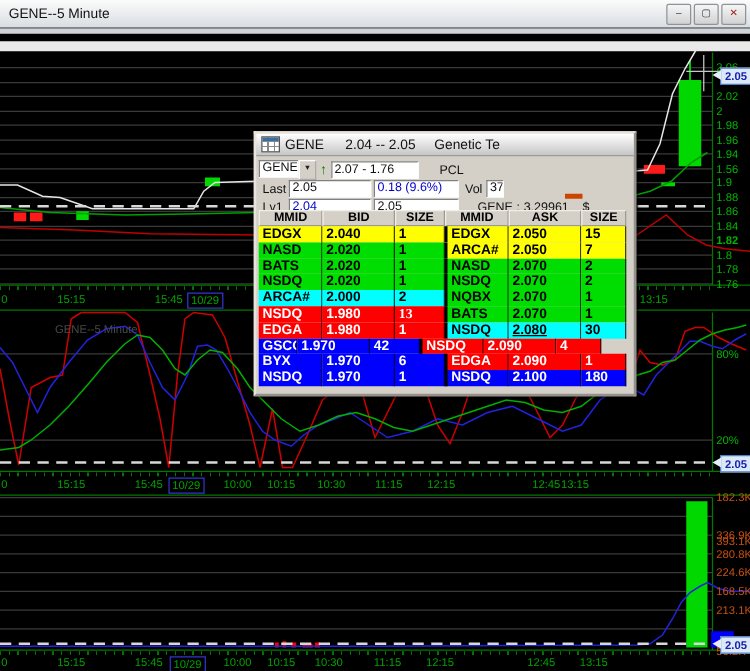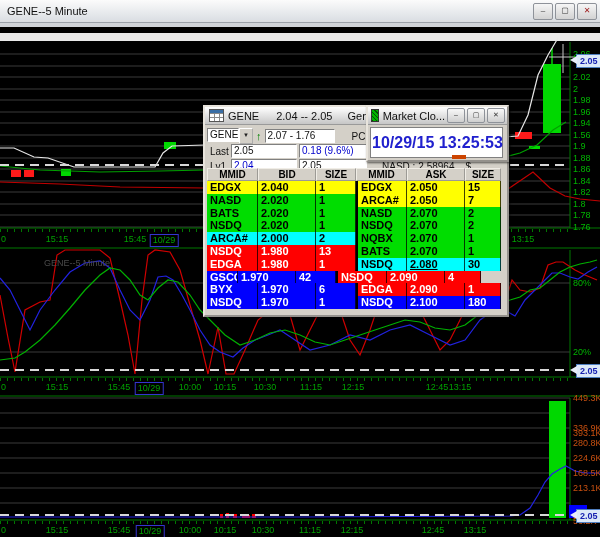--- a/index.html
+++ b/index.html
@@ -162,21 +162,21 @@
       <div class="rlabel" style="top: 72px; color: rgb(0, 180, 0);">2.02</div>
       <div class="rlabel" style="top: 84px; color: rgb(0, 180, 0);">2</div>
       <div class="rlabel" style="top: 95px; color: rgb(0, 180, 0);">1.98</div>
       <div class="rlabel" style="top: 107px; color: rgb(0, 180, 0);">1.96</div>
       <div class="rlabel" style="top: 118px; color: rgb(0, 180, 0);">1.94</div>
       <div class="rlabel" style="top: 130px; color: rgb(0, 180, 0);">1.56</div>
       <div class="rlabel" style="top: 141px; color: rgb(0, 180, 0);">1.9</div>
       <div class="rlabel" style="top: 153px; color: rgb(0, 180, 0);">1.88</div>
       <div class="rlabel" style="top: 164px; color: rgb(0, 180, 0);">1.86</div>
       <div class="rlabel" style="top: 176px; color: rgb(0, 180, 0);">1.84</div>
-      <div class="rlabel" style="top: 187px; color: rgb(0, 180, 0);">1.82</div>
+      <div class="rlabel" style="top: 187px; color: rgb(0, 180, 0); font-weight: bold;">1.82</div>
       <div class="rlabel" style="top: 199px; color: rgb(0, 180, 0);">1.8</div>
       <div class="rlabel" style="top: 210px; color: rgb(0, 180, 0); text-align: center;">1.78</div>
       <div class="rlabel" style="top: 222px; color: rgb(0, 180, 0);">1.76</div>
       <div class="tickstrip" style="left: 0px; top: 229px; width: 570px;"></div>
       <div class="tlabel left0" style="left: 1px; top: 234px; color: rgb(0, 160, 0);">0</div>
       <div class="tlabel" style="left: 57px; top: 234px; color: rgb(0, 160, 0);">15:15</div>
       <div class="tlabel" style="left: 135px; top: 234px; color: rgb(0, 160, 0);">15:45</div>
       <div class="tlabel boxed" style="left: 164px; top: 234px; color: rgb(0, 160, 0);">10/29</div>
       <div class="tlabel" style="left: 523px; top: 234px; color: rgb(0, 160, 0);">13:15</div>
       <div class="pmarker" style="top: 54px;">2.05</div>
@@ -189,21 +189,21 @@
       <div class="tlabel boxed" style="left: 149px; top: 382px; color: rgb(0, 160, 0);">10/29</div>
       <div class="tlabel" style="left: 190px; top: 382px; color: rgb(0, 160, 0);">10:00</div>
       <div class="tlabel" style="left: 225px; top: 382px; color: rgb(0, 160, 0);">10:15</div>
       <div class="tlabel" style="left: 265px; top: 382px; color: rgb(0, 160, 0);">10:30</div>
       <div class="tlabel" style="left: 311px; top: 382px; color: rgb(0, 160, 0);">11:15</div>
       <div class="tlabel" style="left: 353px; top: 382px; color: rgb(0, 160, 0);">12:15</div>
       <div class="tlabel" style="left: 437px; top: 382px; color: rgb(0, 160, 0);">12:45</div>
       <div class="tlabel" style="left: 460px; top: 382px; color: rgb(0, 160, 0);">13:15</div>
       <div class="watermark" style="left: 44px; top: 258px;">GENE--5 Minute</div>
       <div class="pmarker" style="top: 364px;">2.05</div>
-      <div class="rlabel" style="top: 393px; color: rgb(200, 80, 16);">449.3K</div>
+      <div class="rlabel" style="top: 393px; color: rgb(200, 80, 16);">182.3K</div>
       <div class="rlabel" style="top: 428px; color: rgb(200, 80, 16);">393.1K</div>
       <div class="rlabel" style="top: 423px; color: rgb(200, 80, 16);">336.9K</div>
       <div class="rlabel" style="top: 438px; color: rgb(200, 80, 16);">280.8K</div>
       <div class="rlabel" style="top: 453px; color: rgb(200, 80, 16);">224.6K</div>
       <div class="rlabel" style="top: 468px; color: rgb(200, 80, 16);">168.5K</div>
       <div class="rlabel" style="top: 483px; color: rgb(200, 80, 16);">213.1K</div>
       <div class="rlabel" style="top: 516px; color: rgb(200, 80, 16);">56.2K</div>
       <div class="rlabel" style="top: 511px; color: rgb(200, 80, 16);">0</div>
       <div class="tickstrip" style="left: 0px; top: 521px; width: 570px;"></div>
       <div class="tlabel left0" style="left: 1px; top: 525px; color: rgb(0, 160, 0);">0</div>
@@ -243,22 +243,22 @@
       <span class="field" style="width:60px">2.05</span>
       <span class="field blue" style="width:62px;margin-left:2px">0.18  (9.6%)</span>
       <span class="lbl" style="margin-left:2px">Vol</span>
       <span class="field" style="width:8px">370,</span>
     </div>
 
     <div class="l2row" style="top:52px;">
       <span class="lbl" style="width:18px">Lv1</span>
       <span class="field blue" style="width:60px">2.04</span>
       <span class="field" style="width:62px;margin-left:2px">2.05</span>
-      <span class="lbl" style="margin-left:12px">NASD :</span>
-      <span style="font-size:10px">2.58964</span>
+      <span class="lbl" style="margin-left:12px">GENE :</span>
+      <span style="font-size:10px">3.29961</span>
       <span class="lbl" style="margin-left:8px">$</span>
     </div>
 
     <div class="l2-headers" id="l2headers">
         <div class="hcell" style="width: 51px;">MMID</div>
         <div class="hcell" style="width: 58px;">BID</div>
         <div class="hcell" style="width: 40px;">SIZE</div>
         <div class="hcell" style="width: 51px; margin-left: 0px;">MMID</div>
         <div class="hcell" style="width: 58px;">ASK</div>
         <div class="hcell" style="width: 36px;">SIZE</div>
@@ -300,21 +300,21 @@
           <div class="dcell" style="width: 51px; background: rgb(0, 255, 255); color: rgb(0, 0, 0);">ARCA#</div>
           <div class="dcell" style="width: 58px; background: rgb(0, 255, 255); color: rgb(0, 0, 0);">2.000</div>
           <div class="dcell" style="width: 40px; background: rgb(0, 255, 255); color: rgb(0, 0, 0);">2</div>
           <div class="dcell" style="width: 51px; background: rgb(0, 221, 0); color: rgb(0, 0, 0); border-left: 2px solid rgb(0, 0, 0);">NQBX</div>
           <div class="dcell" style="width: 58px; background: rgb(0, 221, 0); color: rgb(0, 0, 0);">2.070</div>
           <div class="dcell" style="width: 36px; background: rgb(0, 221, 0); color: rgb(0, 0, 0);">1</div>
         </div>
         <div class="drow">
           <div class="dcell" style="width: 51px; background: rgb(255, 0, 0); color: rgb(255, 255, 255);">NSDQ</div>
           <div class="dcell" style="width: 58px; background: rgb(255, 0, 0); color: rgb(255, 255, 255);">1.980</div>
-          <div class="dcell" style="width: 40px; background: rgb(255, 0, 0); color: rgb(255, 255, 255);">13</div>
+          <div class="dcell" style="width: 40px; background: rgb(255, 0, 0); color: rgb(255, 255, 255); font-family: Liberation Serif, serif;">13</div>
           <div class="dcell" style="width: 51px; background: rgb(0, 221, 0); color: rgb(0, 0, 0); border-left: 2px solid rgb(0, 0, 0);">BATS</div>
           <div class="dcell" style="width: 58px; background: rgb(0, 221, 0); color: rgb(0, 0, 0);">2.070</div>
           <div class="dcell" style="width: 36px; background: rgb(0, 221, 0); color: rgb(0, 0, 0);">1</div>
         </div>
         <div class="drow">
           <div class="dcell" style="width: 51px; background: rgb(255, 0, 0); color: rgb(255, 255, 255);">EDGA</div>
           <div class="dcell" style="width: 58px; background: rgb(255, 0, 0); color: rgb(255, 255, 255);">1.980</div>
           <div class="dcell" style="width: 40px; background: rgb(255, 0, 0); color: rgb(255, 255, 255);">1</div>
           <div class="dcell" style="width: 51px; background: rgb(0, 255, 255); color: rgb(0, 0, 0); border-left: 2px solid rgb(0, 0, 0);">NSDQ</div>
           <div class="dcell" style="width: 58px; background: rgb(0, 255, 255); color: rgb(0, 0, 0); text-decoration: underline;">2.080</div>
@@ -340,28 +340,15 @@
           <div class="dcell" style="width: 51px; background: rgb(0, 0, 255); color: rgb(255, 255, 255);">NSDQ</div>
           <div class="dcell" style="width: 58px; background: rgb(0, 0, 255); color: rgb(255, 255, 255);">1.970</div>
           <div class="dcell" style="width: 40px; background: rgb(0, 0, 255); color: rgb(255, 255, 255);">1</div>
           <div class="dcell" style="width: 51px; background: rgb(0, 0, 255); color: rgb(255, 255, 255); border-left: 2px solid rgb(0, 0, 0);">NSDQ</div>
           <div class="dcell" style="width: 58px; background: rgb(0, 0, 255); color: rgb(255, 255, 255);">2.100</div>
           <div class="dcell" style="width: 36px; background: rgb(0, 0, 255); color: rgb(255, 255, 255);">180</div>
         </div>
       </div>
   </div>
 
-  <div class="fwin" id="clockwin">
-    <div class="ftitle">
-      <span class="clkicon"></span>
-      <span class="txt">Market Clo...</span>
-      <span style="flex:1"></span>
-      <span class="fbtn">–</span>
-      <span class="fbtn">▢</span>
-      <span class="fbtn">✕</span>
-    </div>
-    <div class="clockface">
-      <span class="clocktext">10/29/15 13:25:53</span>
-    </div>
-  </div>
   <div class="statusdash" style="left:452px;top:155px;"></div>
 
 </div>
 
 </body></html>

